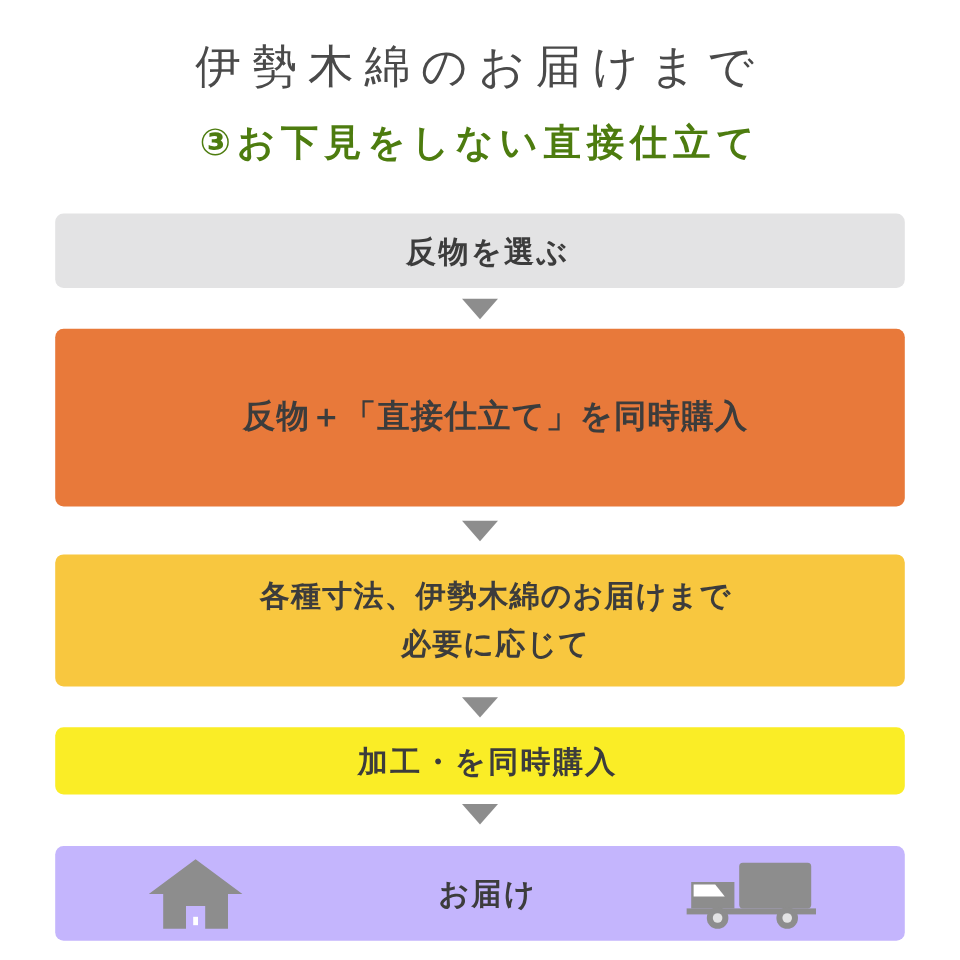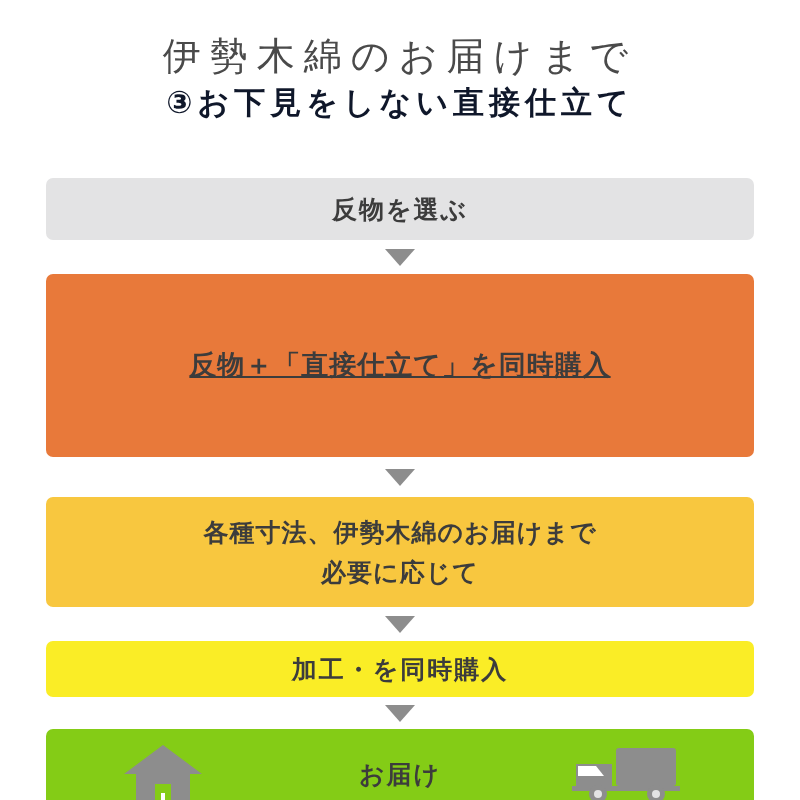--- a/index.html
+++ b/index.html
@@ -27,24 +27,24 @@
   }
   .title-main {
     font-size: 38px;
     letter-spacing: 9px;
     color: #4a4a4a;
     font-weight: 400;
     line-height: 1.2;
     white-space: nowrap;
   }
   .title-sub {
-    margin-top: 4px;
+    margin-top: 20px;
     font-size: 31px;
     letter-spacing: 5px;
-    color: #0f172a;
+    color: #4d7c0f;
     font-weight: bold;
     line-height: 1.2;
     white-space: nowrap;
   }
 
   
   .flow {
     position: absolute;
     left: 46px;
     top: 178px;
@@ -57,55 +57,56 @@
     display: flex;
     align-items: center;
     justify-content: center;
     text-align: center;
     color: #3c3c3c;
     font-weight: bold;
   }
   .step-line {
     display: block;
     width: 100%;
+    padding-left: 13px;
   }
 
   .step-select {
     height: 62px;
     background: #e3e3e4;
     font-size: 25px;
     letter-spacing: 2px;
   }
   .step-order {
-    height: 183px;
+    height: 148px;
     background: #e8793a;
     font-size: 27px;
     letter-spacing: 1px;
     line-height: 1.75;
-    text-decoration: underline;
   }
   .step-confirm {
     height: 110px;
     background: #f8c73f;
     font-size: 25px;
     letter-spacing: 1px;
     line-height: 1.6;
   }
   .step-sewing {
     height: 56px;
     background: #faed26;
     font-size: 25px;
     letter-spacing: 2px;
   }
   .step-delivery {
-    height: 90px;
-    background: #84cc16;
+    height: 79px;
+    background: #c4b5fd;
     font-size: 25px;
     letter-spacing: 2px;
     position: relative;
+    margin-top: 11px;
   }
 
   
   .arrow-wrap {
     width: 708px;
     display: flex;
     justify-content: center;
     align-items: center;
   }
   .arrow-gap-1 { height: 34px; }

